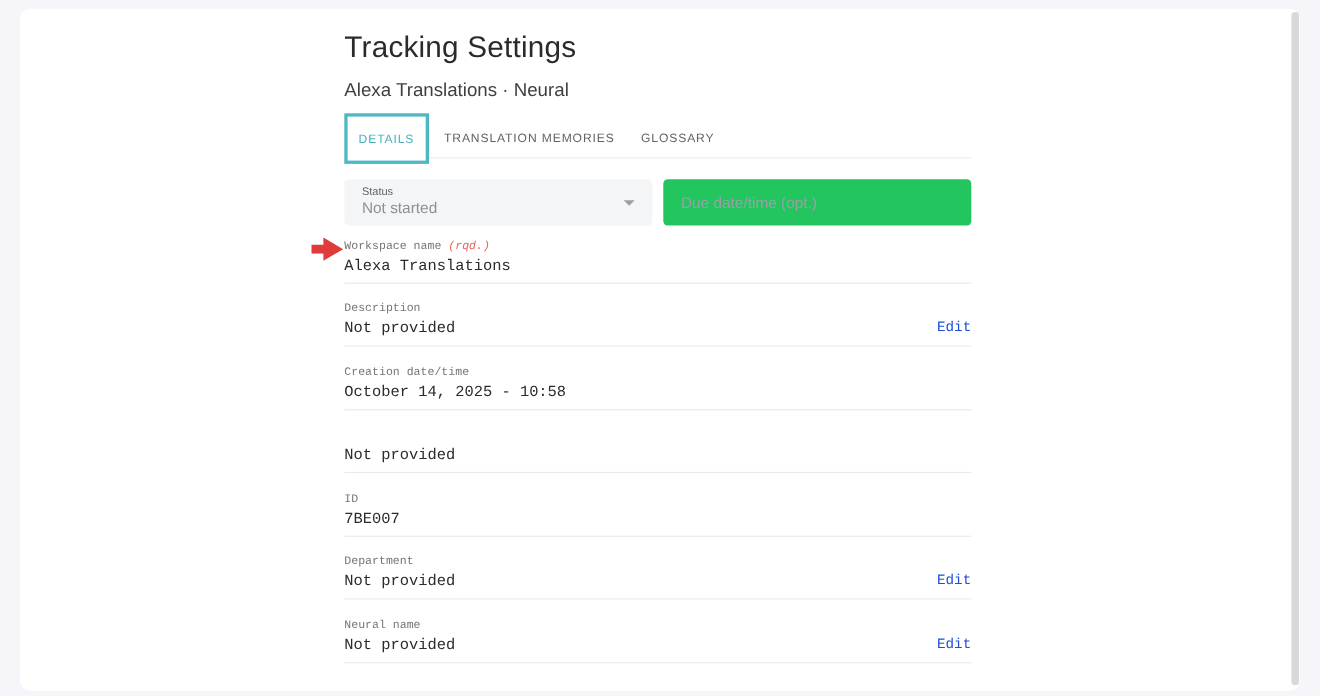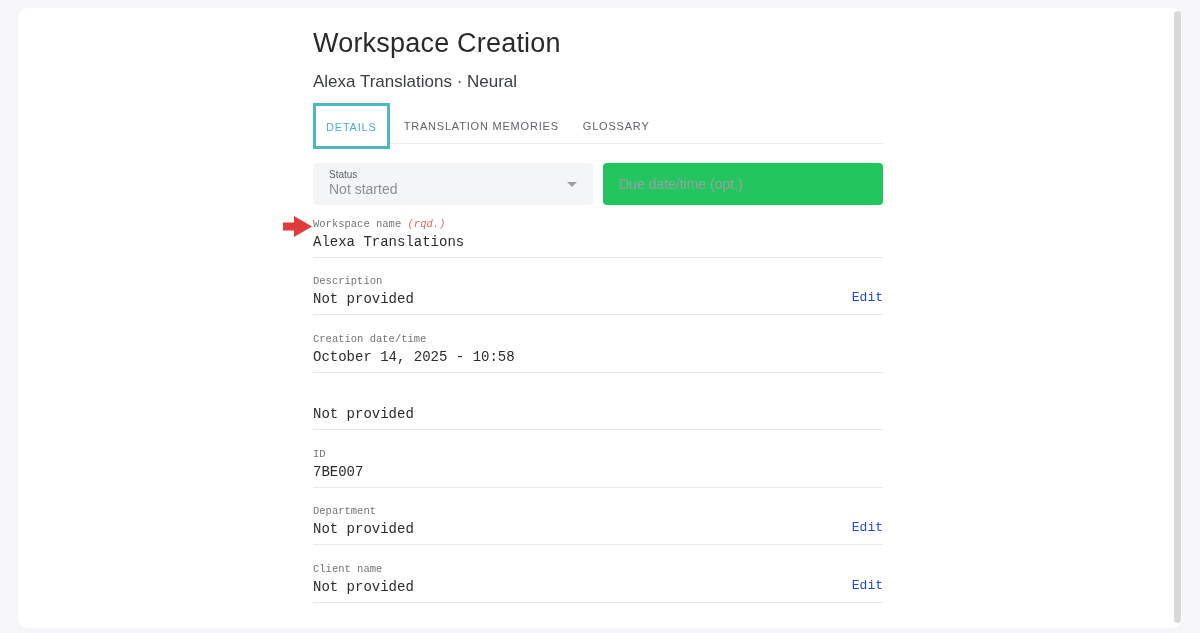--- a/index.html
+++ b/index.html
@@ -164,21 +164,21 @@
   }
 </style>
 </head>
 <body>
 
 <div class="viewport">
   <div class="card">
 
     <div class="content">
 
-      <h1 class="page-title">Workspace Creation</h1>
+      <h1 class="page-title">Tracking Settings</h1>
       <div class="page-subtitle">Alexa Translations · Neural</div>
 
       <div class="tabs-row">
         <svg class="pointer-arrow" viewBox="0 0 29 21">
           <rect x="0" y="6.5" width="12" height="8" fill="#df3b3b"></rect>
           <polygon points="11,0 29,10.5 11,21" fill="#df3b3b"></polygon>
         </svg>
         <span class="tab-pill">
           <span class="tab">DETAILS</span>
         </span>
@@ -226,21 +226,21 @@
           <div class="field-value">7BE007</div>
         </div>
 
         <div class="field-row">
           <div class="field-label">Department</div>
           <div class="field-value">Not provided</div>
           <a class="edit-link">Edit</a>
         </div>
 
         <div class="field-row">
-          <div class="field-label">Client name</div>
+          <div class="field-label">Neural name</div>
           <div class="field-value">Not provided</div>
           <a class="edit-link">Edit</a>
         </div>
 
       </div>
     </div>
 
     <div class="scrollbar-thumb"></div>
   </div>
 </div>

